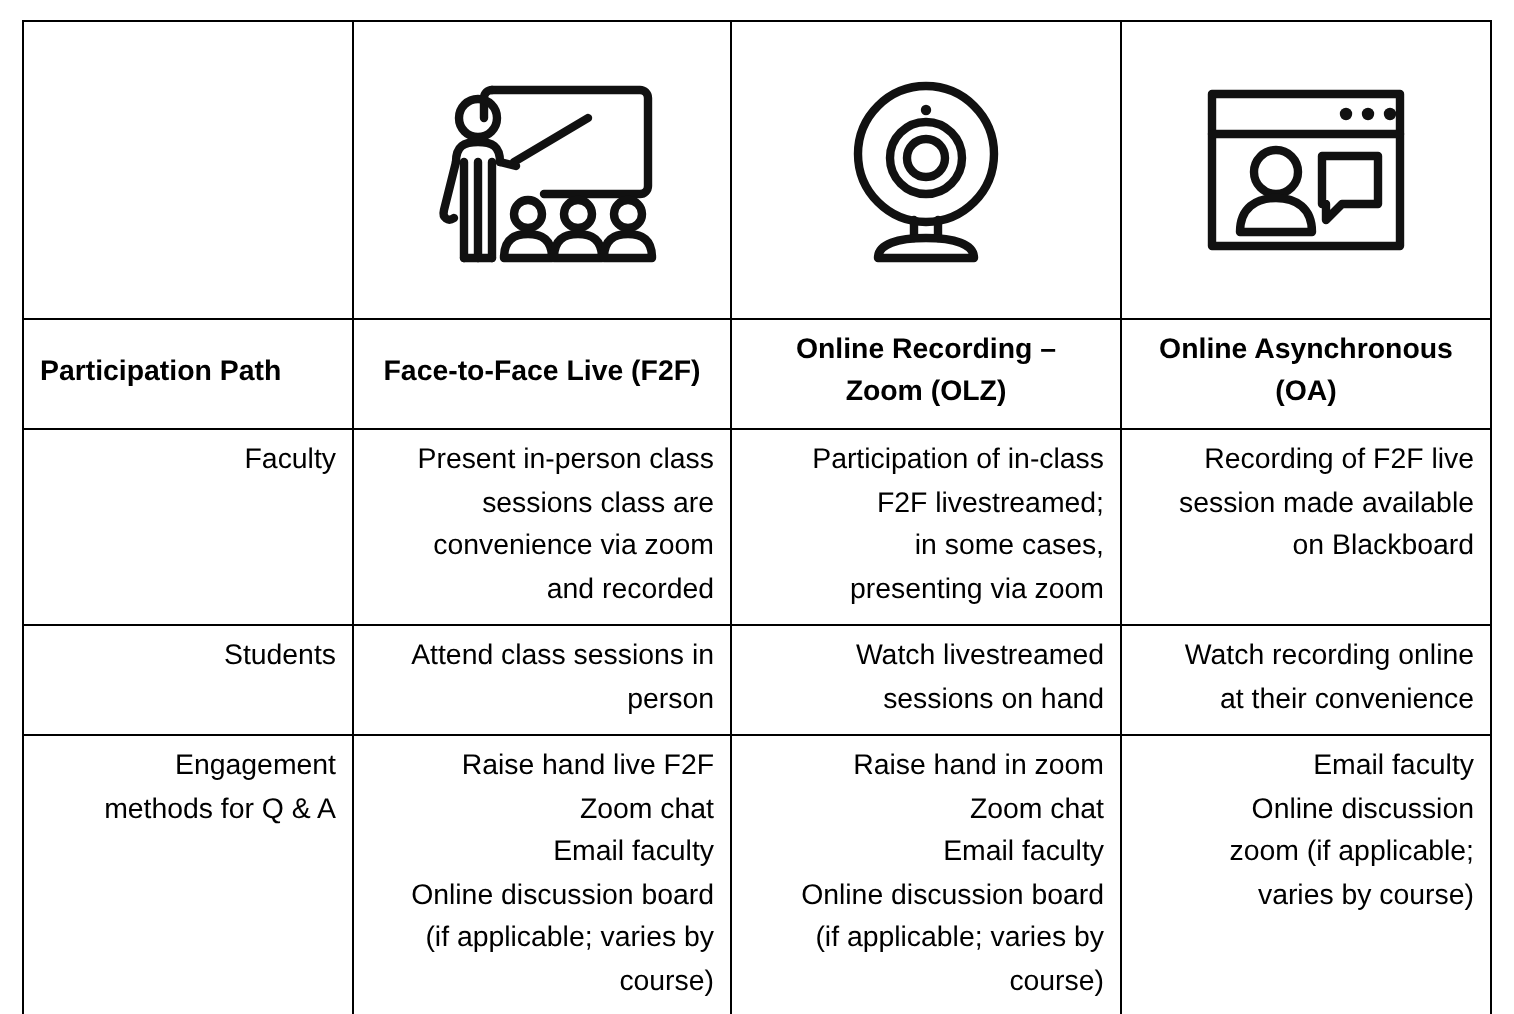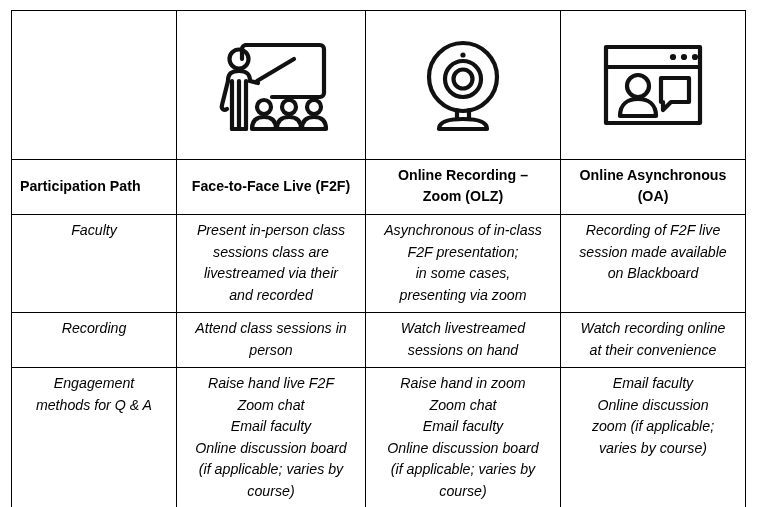--- a/index.html
+++ b/index.html
@@ -74,22 +74,21 @@
     line-height: 21px;
     font-size: 14.2px;
   }
   tr.head-row td.first {
     text-align: left;
     padding-left: 8px;
   }
 
   
   tr.body-row td {
-    text-align: center;
-    font-style: italic;
+    text-align: right;
   }
   tr.r-faculty td { height: 84px; }
   tr.r-students td { height: 43px; }
   tr.r-engagement td { height: 129px; }
 
   .cell-lines span {
     display: block;
     white-space: nowrap;
   }
 
@@ -202,45 +201,45 @@
       <tr class="body-row r-faculty">
         <td>
           <div class="cell-lines">
             <span>Faculty</span>
           </div>
         </td>
         <td>
           <div class="cell-lines">
             <span>Present in-person class</span>
             <span>sessions class are</span>
-            <span>livestreamed via their</span>
+            <span>convenience via zoom</span>
             <span>and recorded</span>
           </div>
         </td>
         <td>
           <div class="cell-lines">
-            <span>Asynchronous of in-class</span>
-            <span>F2F presentation;</span>
+            <span>Participation of in-class</span>
+            <span>F2F livestreamed;</span>
             <span>in some cases,</span>
             <span>presenting via zoom</span>
           </div>
         </td>
         <td>
           <div class="cell-lines">
             <span>Recording of F2F live</span>
             <span>session made available</span>
             <span>on Blackboard</span>
           </div>
         </td>
       </tr>
 
       <tr class="body-row r-students">
         <td>
           <div class="cell-lines">
-            <span>Recording</span>
+            <span>Students</span>
           </div>
         </td>
         <td>
           <div class="cell-lines">
             <span>Attend class sessions in</span>
             <span>person</span>
           </div>
         </td>
         <td>
           <div class="cell-lines">

